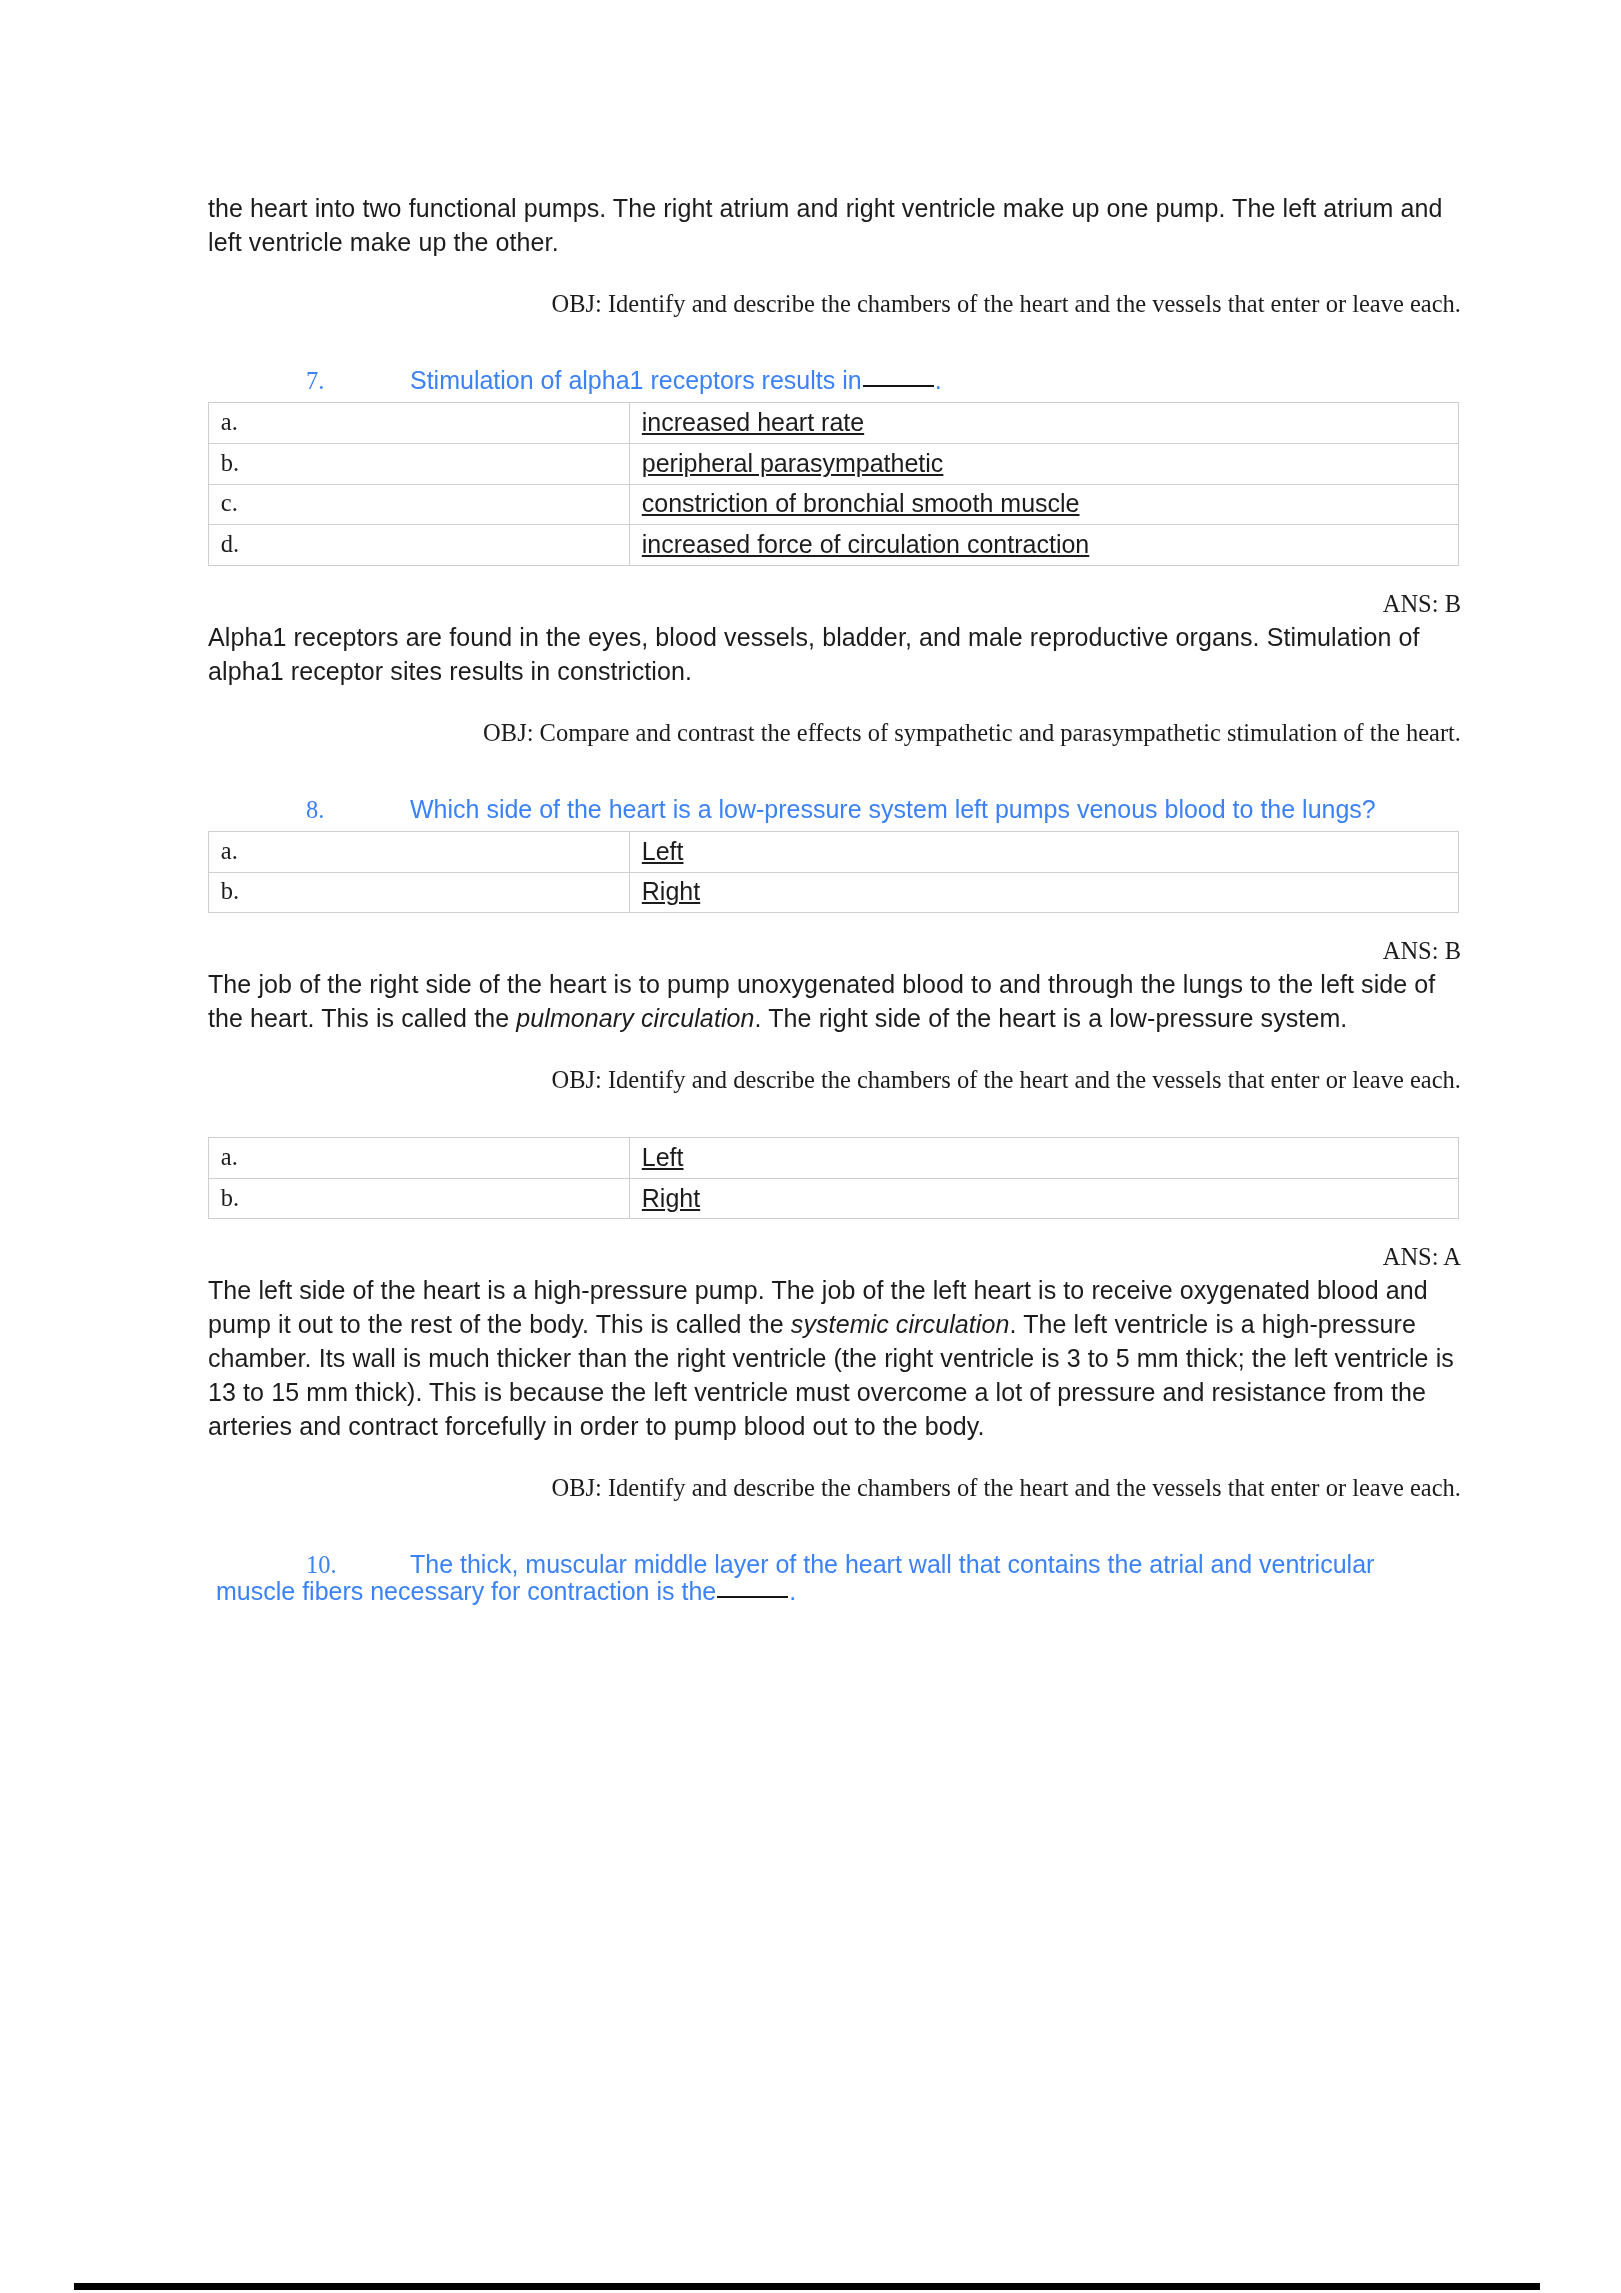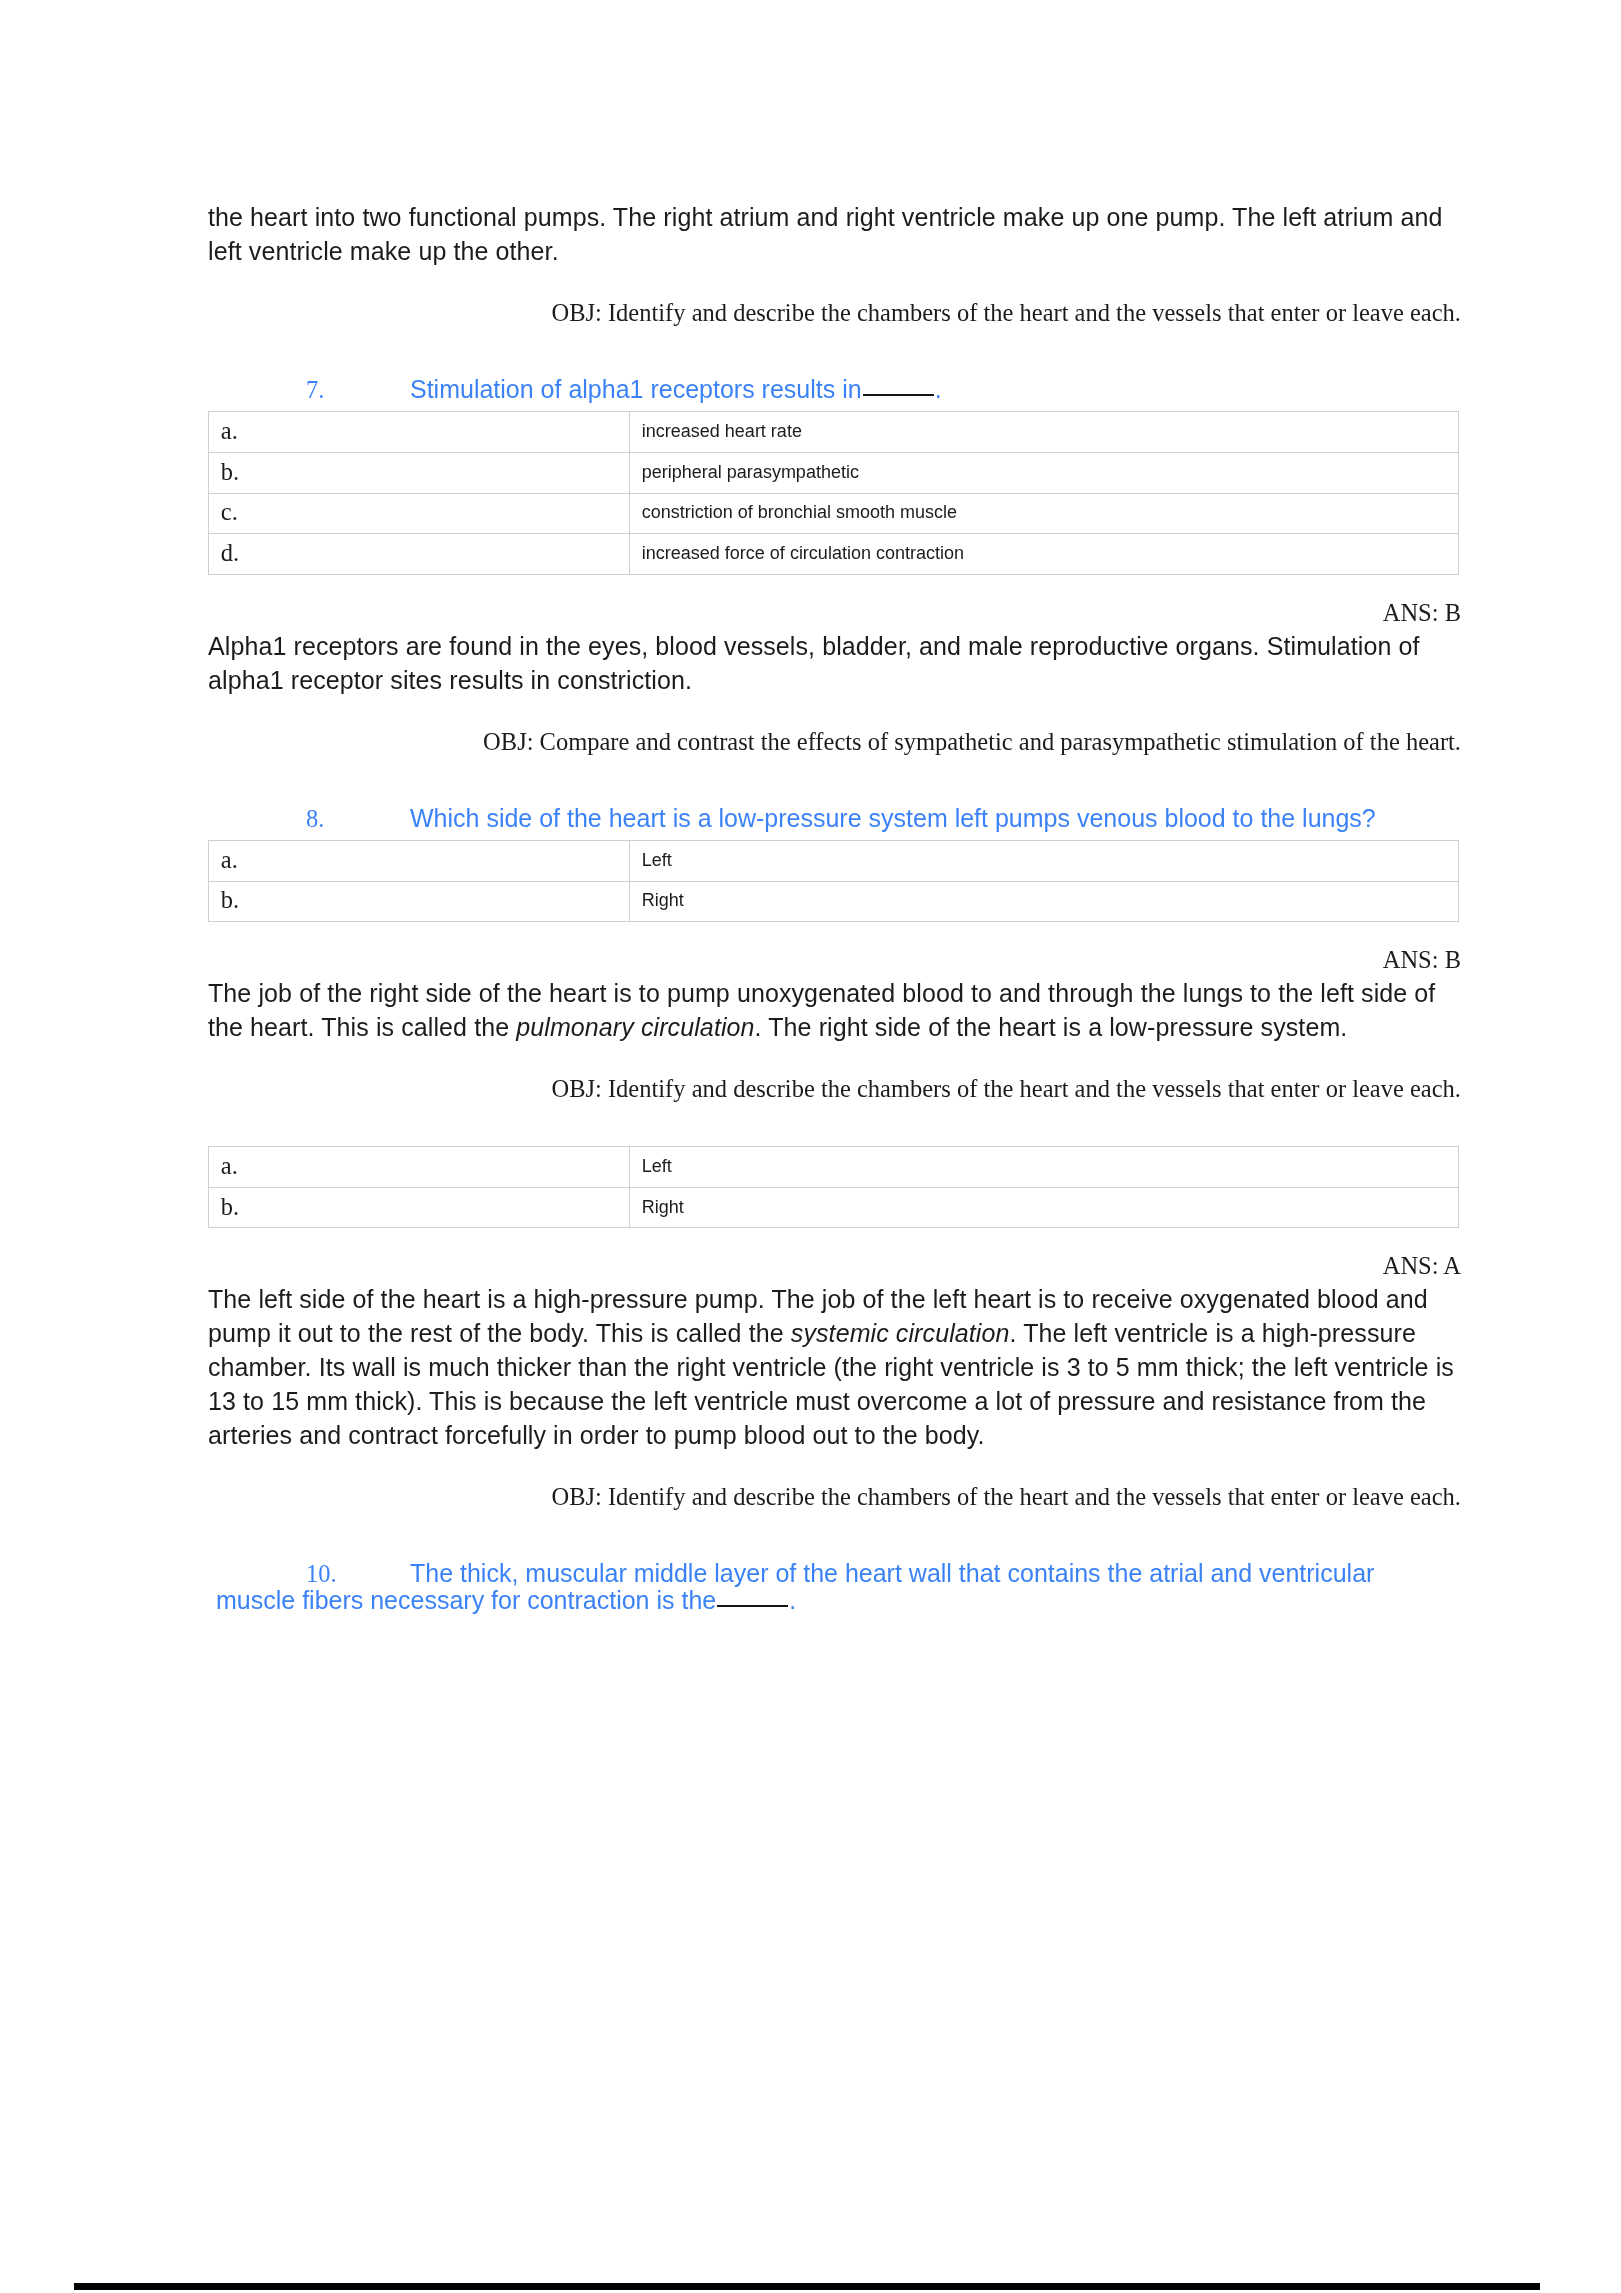--- a/index.html
+++ b/index.html
@@ -11,21 +11,21 @@
     position: relative;
     width: 1621px;
     height: 2294px;
     background: #ffffff;
     overflow: hidden;
     box-sizing: border-box;
   }
   .content {
     position: absolute;
     left: 208px;
-    top: 200px;
+    top: 191px;
     width: 1253px;
   }
 
   
   .p-sans {
     font-family: "Liberation Sans", sans-serif;
     font-size: 25px;
     line-height: 34px;
     color: #1c1c1c;
     margin: 0;
@@ -89,23 +89,24 @@
   }
   td.col-letter {
     width: 421px;
     font-family: "Liberation Serif", serif;
     font-size: 24.5px;
     line-height: 30px;
     color: #1c1c1c;
   }
   td.col-text {
     font-family: "Liberation Sans", sans-serif;
-    font-size: 18px;
+    font-size: 25px;
     line-height: 30px;
     color: #1c1c1c;
+    text-decoration: underline;
   }
 
   
   .bottom-rule {
     position: absolute;
     left: 74px;
     bottom: 3.9px;
     width: 1466px;
     height: 6.9px;
     background: #000000;

